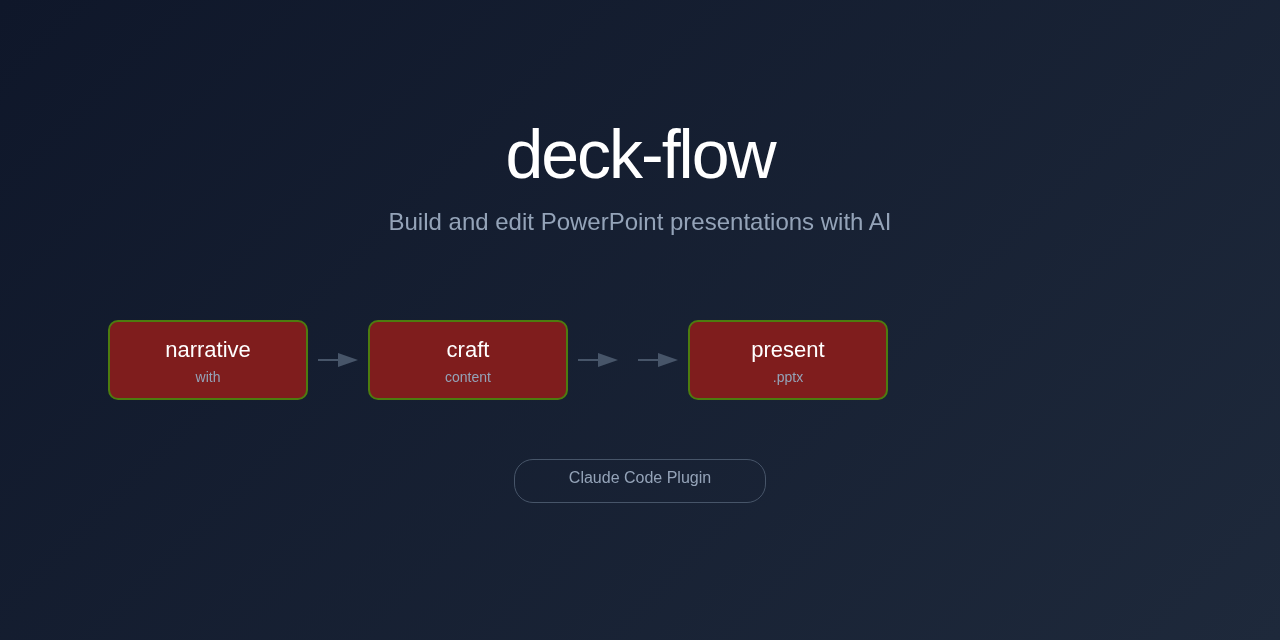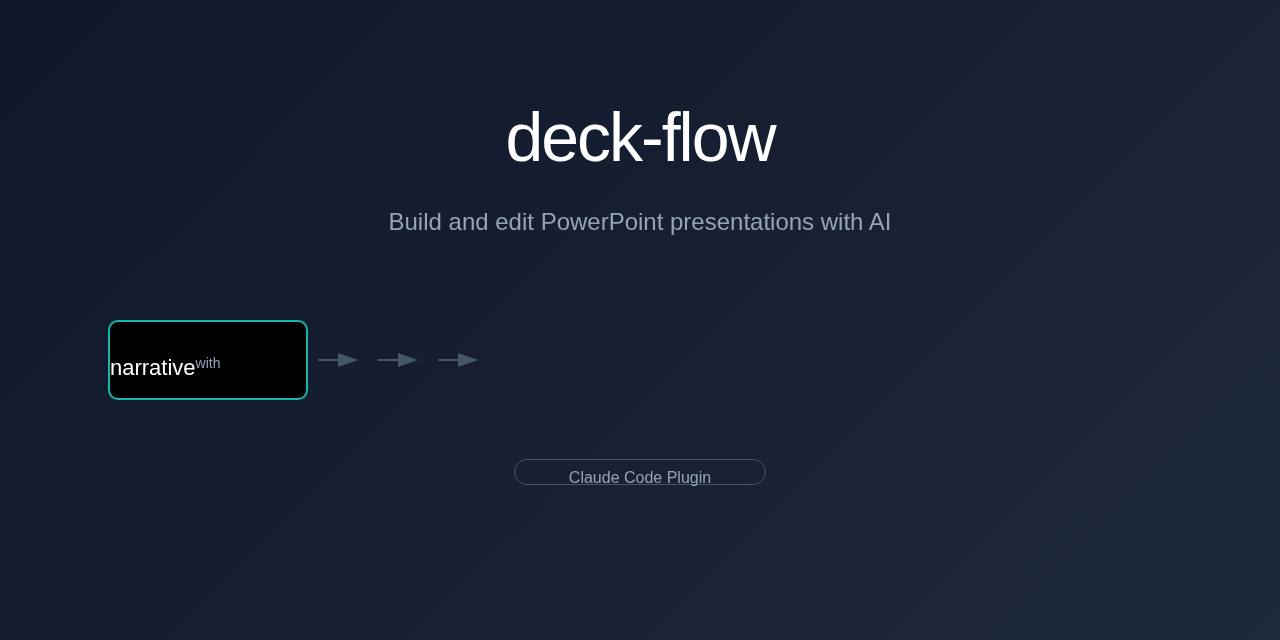--- a/index.html
+++ b/index.html
@@ -5,21 +5,21 @@
     * { margin: 0; padding: 0; box-sizing: border-box; }
     html, body { width: 1280px; height: 640px; overflow: hidden; }
     body {
       background: linear-gradient(135deg, #0f172a 0%, #1e293b 100%);
       font-family: "Liberation Sans", sans-serif;
       position: relative;
     }
     .title {
       position: absolute;
       left: 0; width: 1280px;
-      top: 95px;
+      top: 112px;
       text-align: center;
       color: #ffffff;
       font-size: 68px;
       line-height: 84px;
       letter-spacing: -2px;
       font-weight: 400;
     }
     .subtitle {
       position: absolute;
       left: 0; width: 1280px;
@@ -33,25 +33,25 @@
       position: absolute;
       left: 108px;
       top: 320px;
       height: 80px;
       display: flex;
       align-items: center;
     }
     .step {
       width: 200px;
       height: 80px;
-      border: 2px solid #14b8a6;
+      border: 2px solid #4d7c0f;
       border-radius: 10px;
-      background: #000000;
+      background: #7f1d1d;
       display: flex;
-      flex-direction: row;
+      flex-direction: column;
       align-items: center;
       justify-content: flex-start;
     }
     .step-label {
       color: #ffffff;
       font-size: 22px;
       line-height: 26px;
       margin-top: 15px;
     }
     .step-sub {
@@ -65,21 +65,21 @@
       height: 80px;
       display: flex;
       align-items: center;
       justify-content: center;
     }
     .pill {
       position: absolute;
       left: 514px;
       top: 459px;
       width: 252px;
-      height: 26px;
+      height: 44px;
       border: 1.5px solid #475569;
       border-radius: 19px;
       color: #94a3b8;
       font-size: 16px;
       line-height: 35px;
       text-align: center;
       background: transparent;
     }
   </style>
 </head>
@@ -92,27 +92,35 @@
   <div class="step">
     <div class="step-label">narrative</div>
     <div class="step-sub">with</div>
   </div>
   <div class="arrow">
     <svg width="44" height="16" viewBox="0 0 44 16">
       <line x1="2" y1="8" x2="24" y2="8" stroke="#475569" stroke-width="2"></line>
       <polygon points="22,1 42,8 22,15" fill="#475569"></polygon>
     </svg>
   </div>
+  <div class="step">
+    <div class="step-label">craft</div>
+    <div class="step-sub">content</div>
+  </div>
   <div class="arrow">
     <svg width="44" height="16" viewBox="0 0 44 16">
       <line x1="2" y1="8" x2="24" y2="8" stroke="#475569" stroke-width="2"></line>
       <polygon points="22,1 42,8 22,15" fill="#475569"></polygon>
     </svg>
   </div>
   <div class="arrow">
     <svg width="44" height="16" viewBox="0 0 44 16">
       <line x1="2" y1="8" x2="24" y2="8" stroke="#475569" stroke-width="2"></line>
       <polygon points="22,1 42,8 22,15" fill="#475569"></polygon>
     </svg>
   </div>
+  <div class="step">
+    <div class="step-label">present</div>
+    <div class="step-sub">.pptx</div>
+  </div>
 </div>
 
 <div class="pill">Claude Code Plugin</div>
 
 </body></html>

